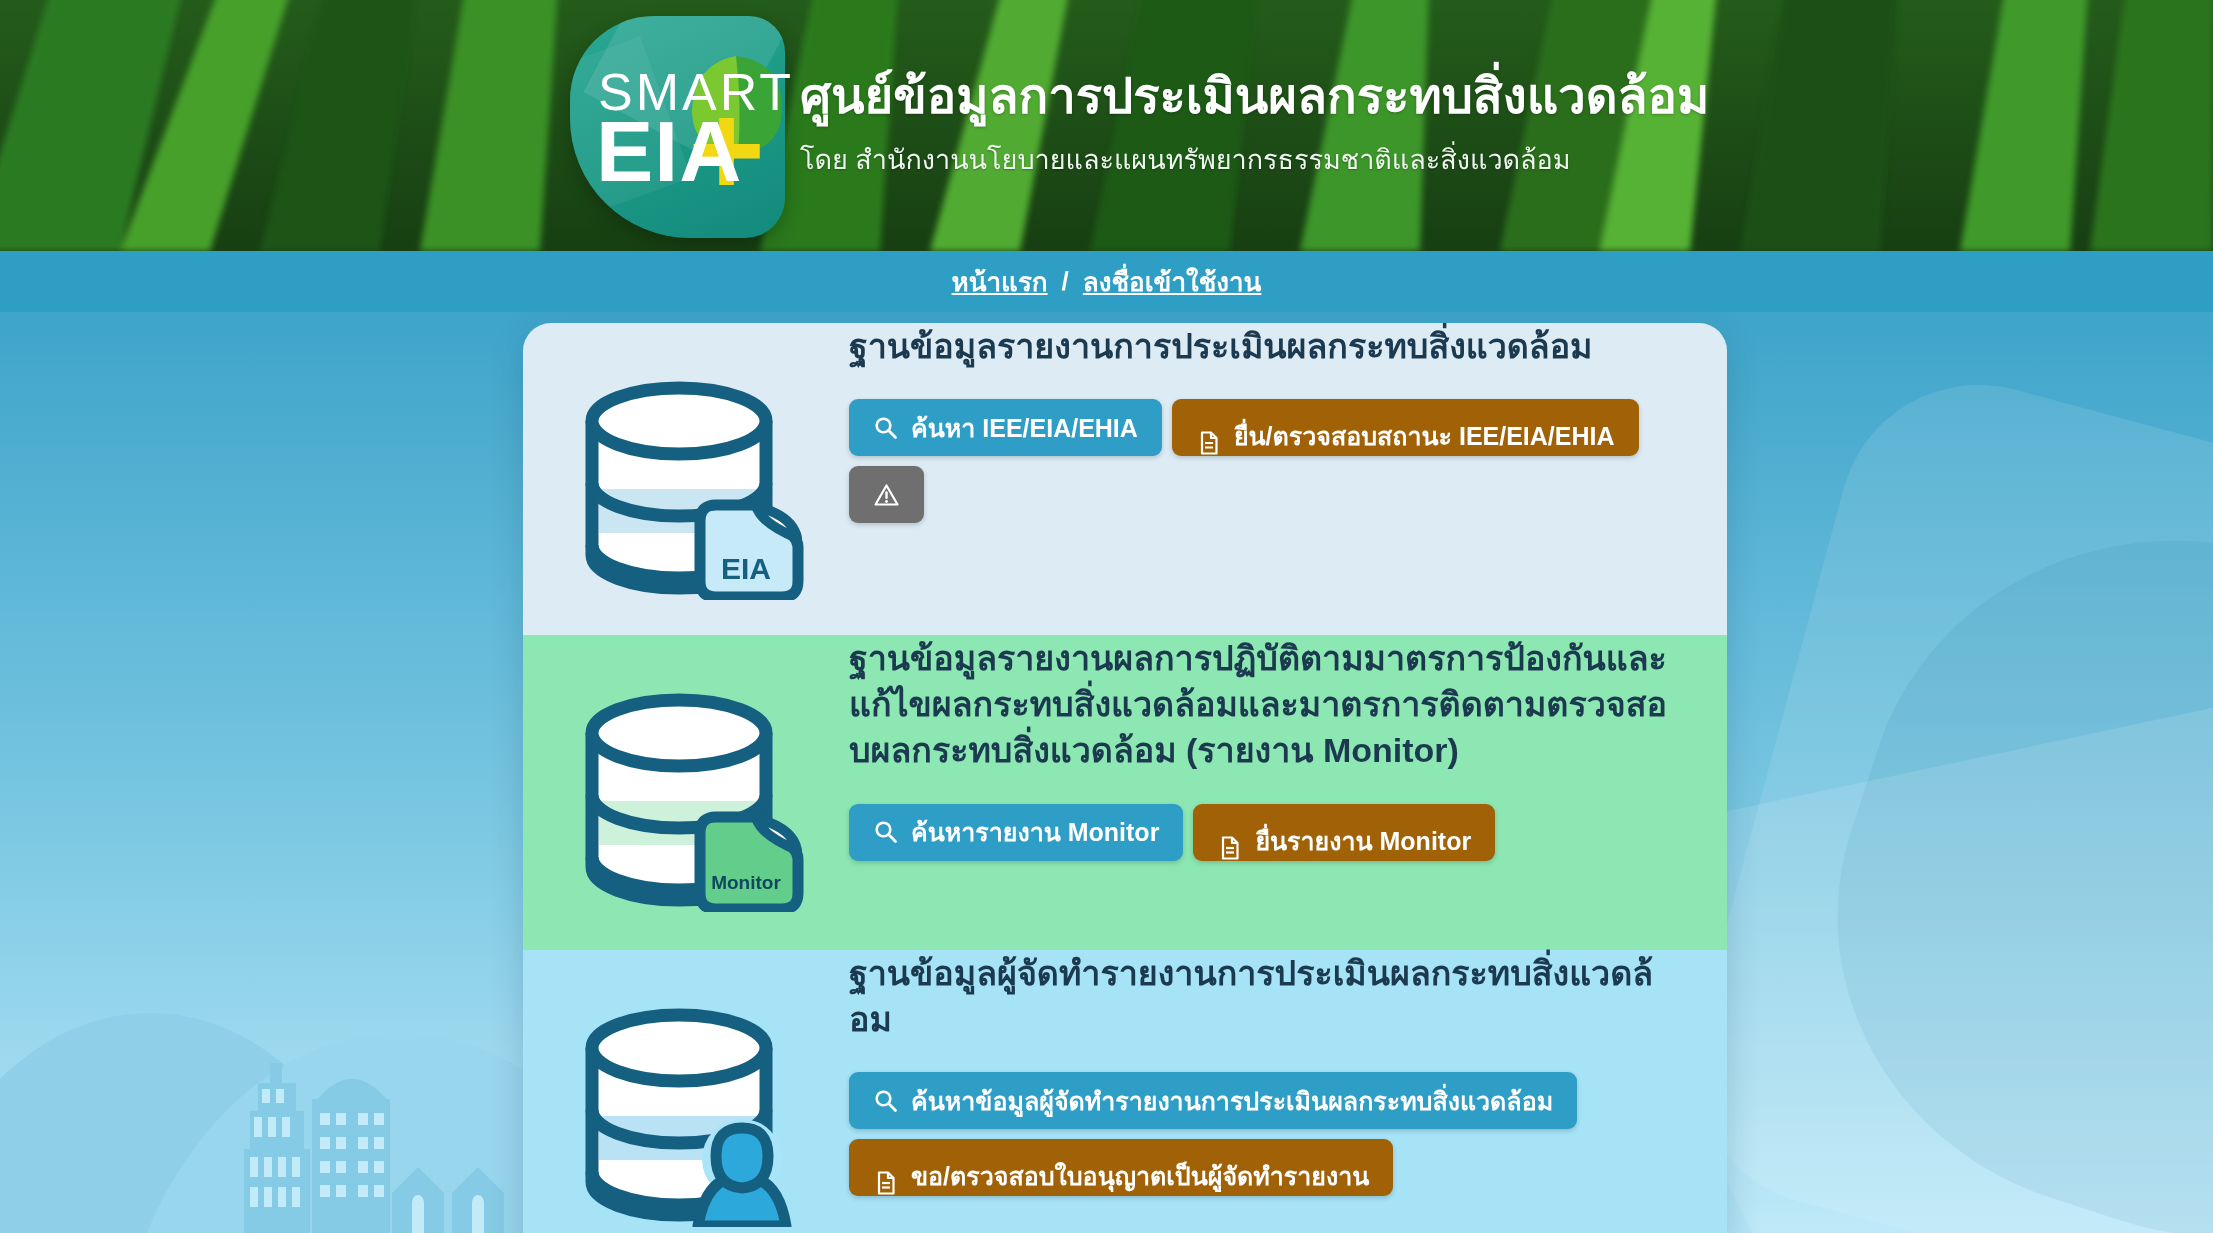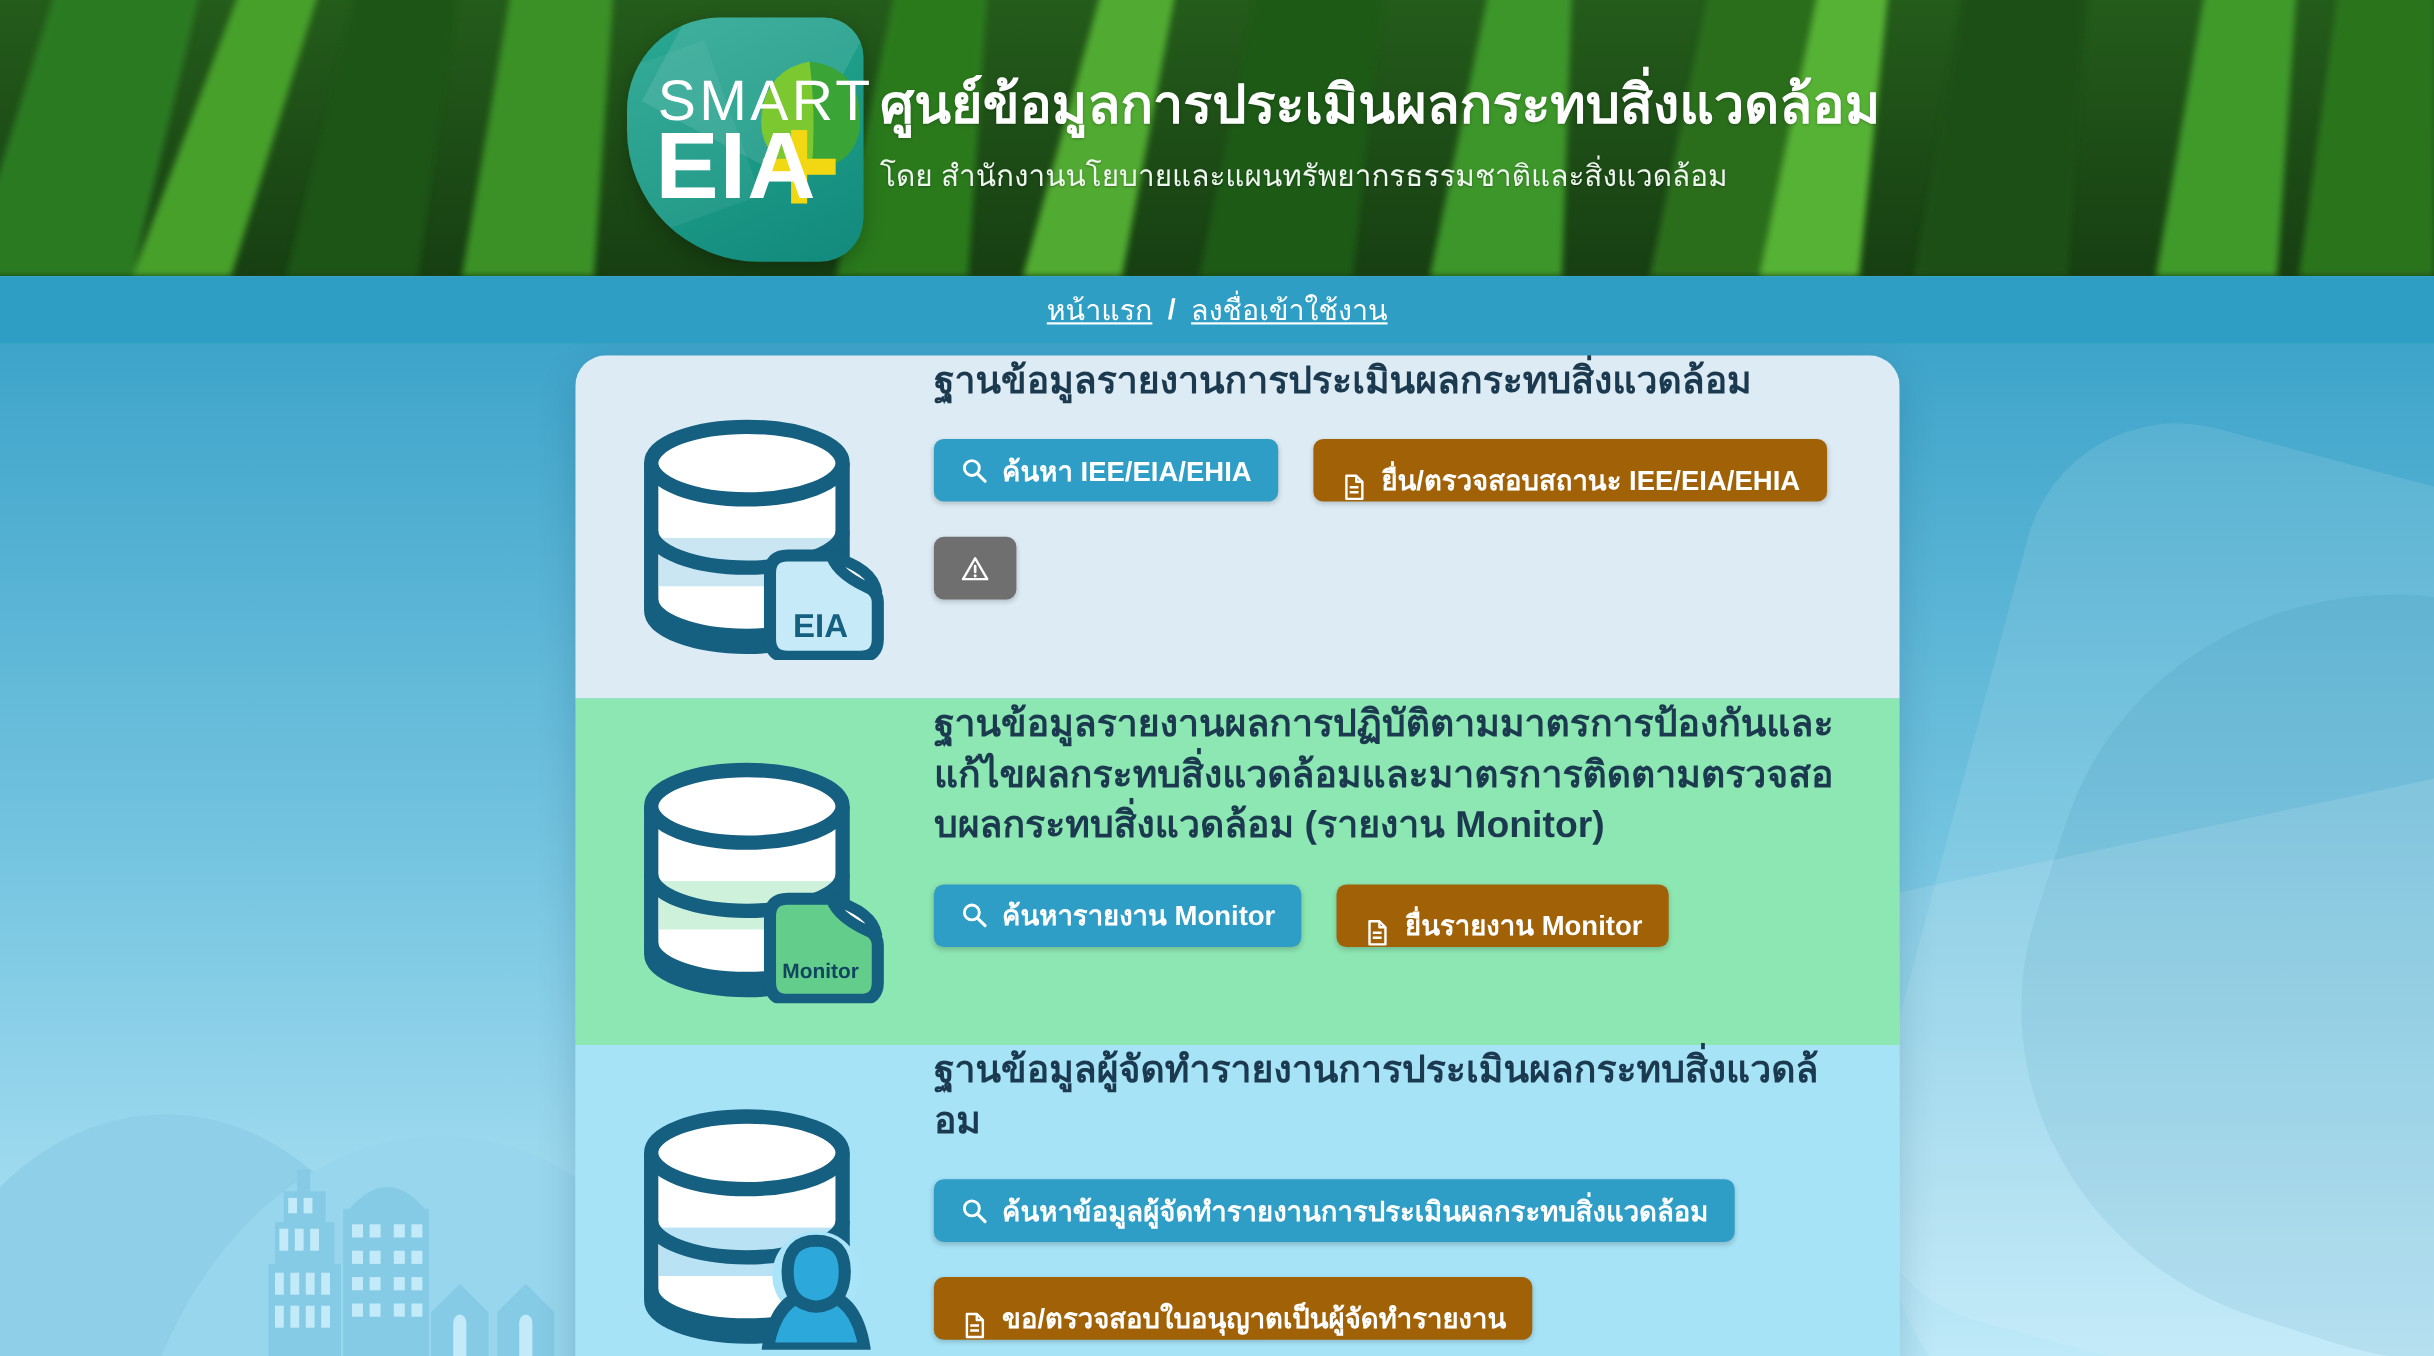--- a/index.html
+++ b/index.html
@@ -21,21 +21,21 @@
   .logo-eia{position:absolute;left:26px;top:86px;font-size:86px;font-weight:700;color:#fff;letter-spacing:1px;}
   .logo-leaf{position:absolute;left:116px;top:38px;}
   .logo-plus{position:absolute;left:118px;top:68px;font-size:132px;font-weight:700;color:#F2D713;line-height:1;}
   .hero-titles{position:absolute;left:800px;top:70px;color:#fff;}
   .hero-title{font-size:49px;font-weight:700;margin:0;line-height:1.1;text-shadow:0 1px 3px rgba(0,0,0,.25);}
   .hero-subtitle{font-size:27px;font-weight:400;color:#eef7ee;margin-top:14px;text-shadow:0 1px 2px rgba(0,0,0,.3);}
 
   
   .navbar{position:absolute;left:0;top:251px;width:2213px;height:61px;background:#2E9EC5;
           display:flex;align-items:center;justify-content:center;border-bottom:1px solid #2a93b8;}
-  .crumb{color:#fff;font-size:26px;font-weight:400;text-decoration:underline;cursor:pointer;}
+  .crumb{color:#fff;font-size:26px;font-weight:700;text-decoration:underline;cursor:pointer;}
   .crumb-sep{color:#fff;font-size:26px;font-weight:700;margin:0 14px;text-decoration:none;}
 
   
   .main{position:absolute;left:0;top:312px;width:2213px;height:921px;overflow:hidden;
         background:linear-gradient(180deg,#3EA4CA 0%,#74c4e0 50%,#B5E6F7 100%);}
   .decor-right1{position:absolute;left:1755px;top:150px;width:950px;height:840px;
         background:rgba(255,255,255,.10);border-radius:140px;transform:rotate(15deg);}
   .decor-right2{position:absolute;left:1700px;top:400px;width:1050px;height:600px;
         background:rgba(255,255,255,.12);border-radius:0 0 0 280px;transform:rotate(-12deg);}
   .decor-right3{position:absolute;left:1850px;top:240px;width:720px;height:680px;
@@ -46,21 +46,21 @@
   .stack{position:absolute;left:523px;top:11px;width:1204px;height:1130px;border-radius:28px;
          overflow:hidden;box-shadow:0 12px 34px rgba(0,45,80,.18);}
   .section{display:flex;align-items:flex-start;padding:0 56px 0 44px;box-sizing:border-box;}
   .sec1{height:312px;background:#DCEBF4;}
   .sec2{height:315px;background:#8DE7B2;}
   .sec3{height:503px;background:#A6E3F7;}
   .icon-col{width:256px;flex-shrink:0;display:flex;justify-content:center;margin-top:52px;}
   .content-col{flex:1;max-width:852px;margin-left:26px;}
   .card-title{font-size:34px;line-height:1.36;font-weight:700;color:#1C3A4F;margin:0 0 30px 0;
               overflow-wrap:anywhere;line-break:anywhere;}
-  .btn-row{display:flex;flex-wrap:wrap;gap:32px;}
+  .btn-row{display:flex;flex-wrap:wrap;gap:10px;}
   .btn{display:inline-flex;align-items:center;gap:12px;height:57px;padding:0 24px;border:none;
        border-radius:9px;font-family:inherit;font-size:25px;font-weight:700;color:#fff;cursor:pointer;
        box-shadow:0 2px 5px rgba(0,0,0,.18);white-space:nowrap;}
   .btn-blue{background:#2E9EC7;}
   .btn-green{background:#a16207;align-items:flex-end;}
   .btn-gray{background:#6F6F6F;}
   .btn svg{flex-shrink:0;}
 </style>
 </head>
 <body>

